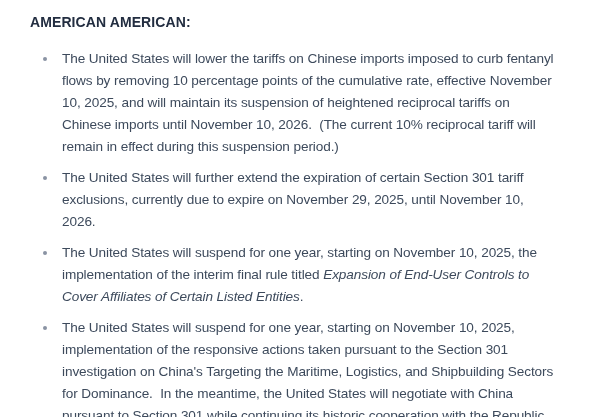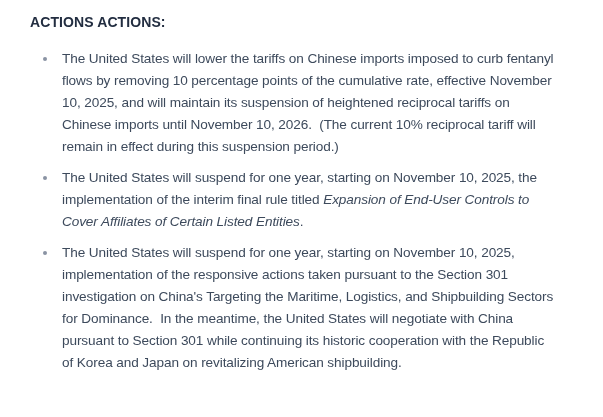--- a/index.html
+++ b/index.html
@@ -56,28 +56,32 @@
   }
   .italic-title {
     font-style: italic;
     white-space: pre-wrap;
   }
 </style>
 </head>
 <body>
 
 <div class="doc">
-  <h1 class="heading">ACTIONS ACTIONS:</h1>
+  <h1 class="heading">AMERICAN AMERICAN:</h1>
 
   <ul class="bullets">
     <li>
       <span class="dot"></span>
       <span class="txt">The United States will lower the tariffs on Chinese imports imposed to curb fentanyl flows by removing 10 percentage points of the cumulative rate, effective November 10, 2025, and will maintain its suspension of heightened reciprocal tariffs on Chinese imports until November 10, 2026.  (The current 10% reciprocal tariff will remain in effect during this suspension period.)</span>
     </li>
 
+    <li>
+      <span class="dot"></span>
+      <span class="txt">The United States will further extend the expiration of certain Section 301 tariff exclusions, currently due to expire on November 29, 2025, until November 10, 2026.</span>
+    </li>
 
     <li>
       <span class="dot"></span>
       <span class="txt">The United States will suspend for one year, starting on November 10, 2025, the implementation of the interim final rule titled </span><span class="italic-title">Expansion of End-User Controls to Cover Affiliates of Certain Listed Entities</span><span class="txt">.</span>
     </li>
 
     <li>
       <span class="dot"></span>
       <span class="txt">The United States will suspend for one year, starting on November 10, 2025, implementation of the responsive actions taken pursuant to the Section 301 investigation on China's Targeting the Maritime, Logistics, and Shipbuilding Sectors for Dominance.  In the meantime, the United States will negotiate with China pursuant to Section 301 while continuing its historic cooperation with the Republic of Korea and Japan on revitalizing American shipbuilding.</span>
     </li>

